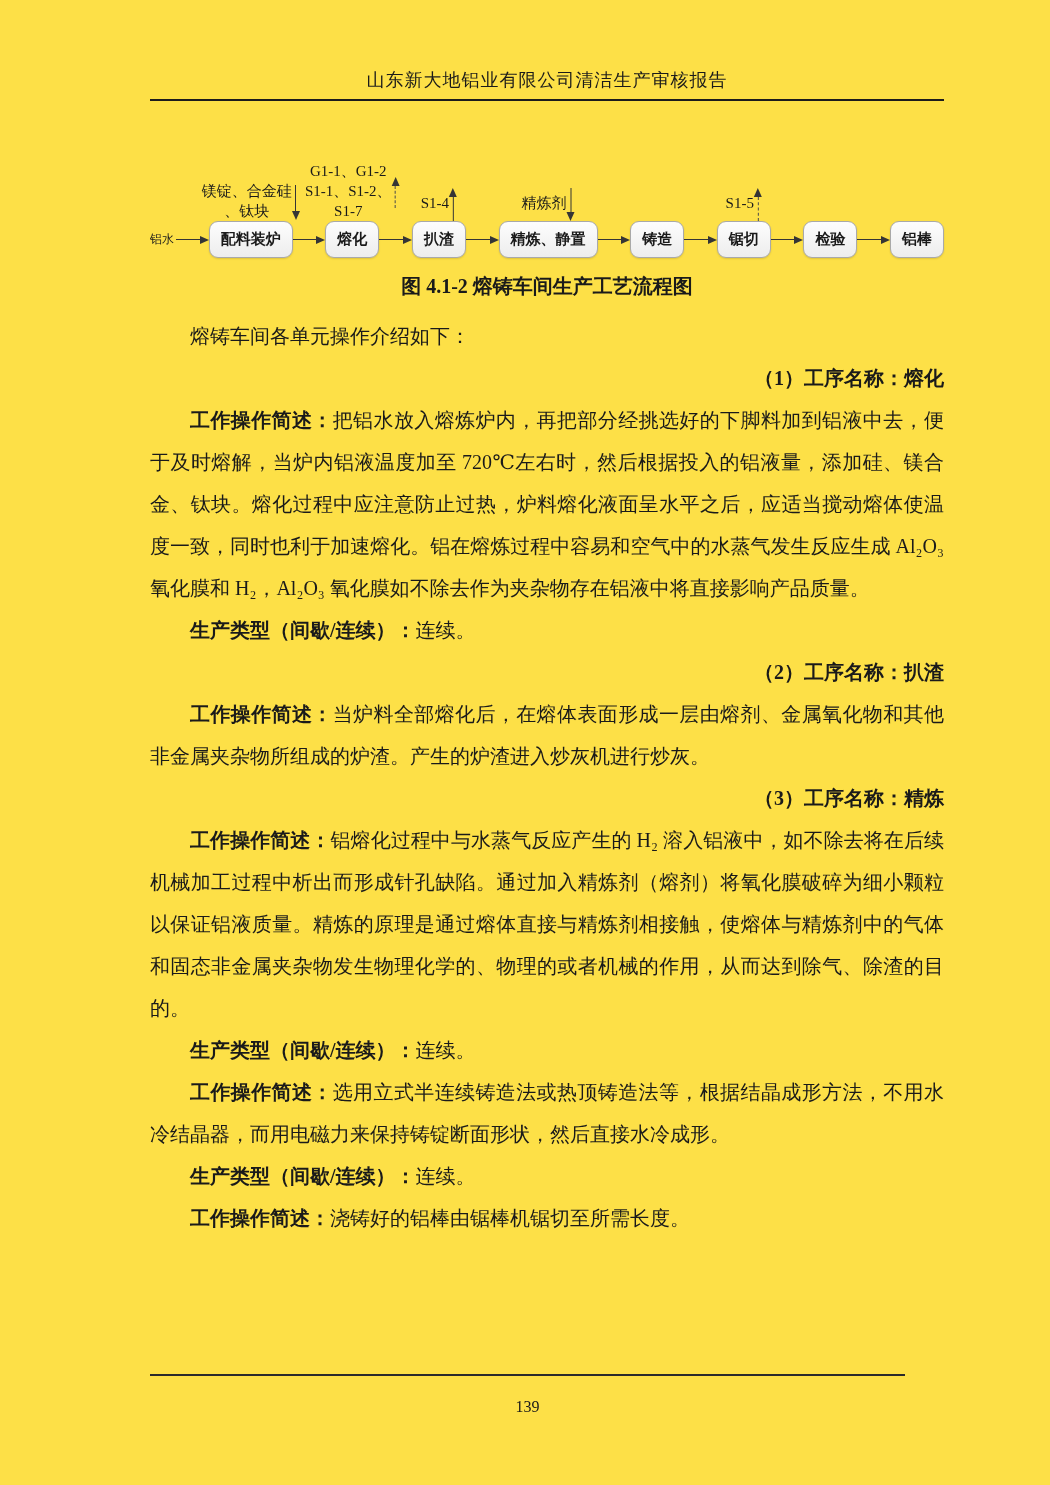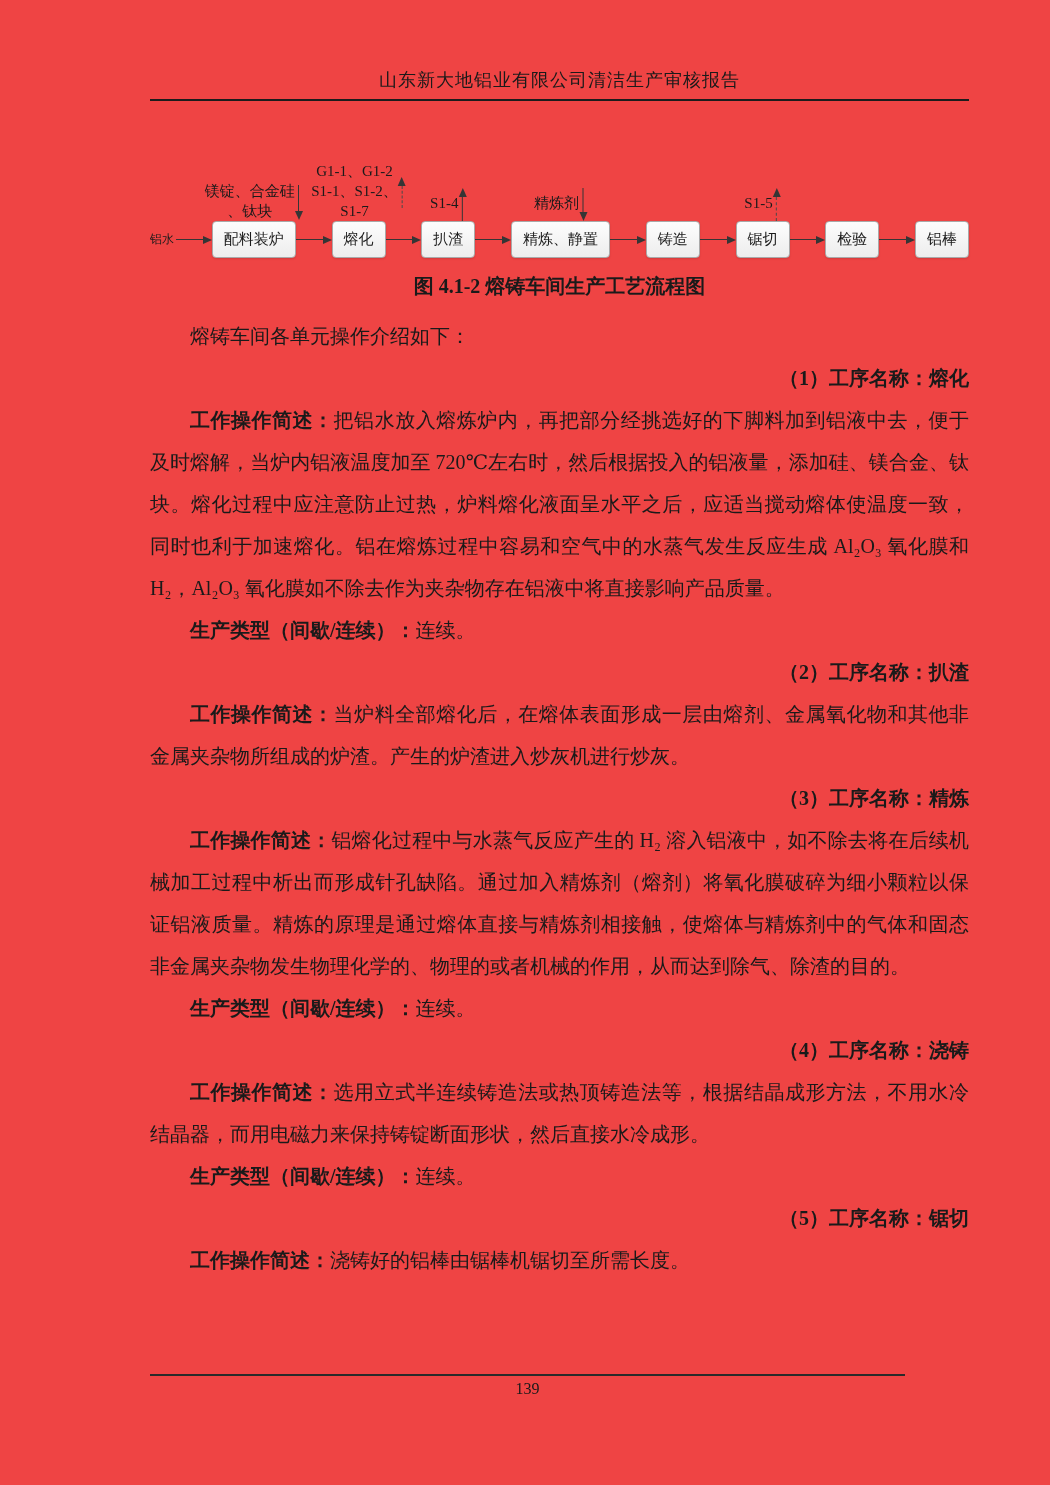--- a/index.html
+++ b/index.html
@@ -1,26 +1,26 @@
 <!DOCTYPE html>
 <html lang="zh"><head>
 <meta charset="utf-8">
 <style>
   html,body { margin:0; padding:0; background:#888; }
   .page {
     position: relative;
     width: 1050px;
     height: 1485px;
     margin: 0 auto;
-    background: #ef4444;
+    background: #fde047;
     font-family: "Liberation Serif", "DejaVu Serif", serif;
     color: #1a1a1a;
     overflow: hidden;
     box-sizing: border-box;
-    padding: 68px 81px 0 150px;
+    padding: 68px 106px 0 150px;
   }
   
   .header-title {
     text-align: center;
     font-size: 18px;
     line-height: 24px;
     letter-spacing: 1px;
   }
   .header-rule {
     margin-top: 7px;
@@ -51,27 +51,28 @@
   .hhead {
     width: 0; height: 0;
     border-top: 4px solid transparent;
     border-bottom: 4px solid transparent;
     border-left: 9px solid #353535;
   }
   .station { position: relative; flex: 0 0 auto; }
   .fbox {
     background: linear-gradient(180deg, #fdfdfd 0%, #ededed 100%);
     border: 1px solid #a9a9a9;
-    border-radius: 4px;
+    border-radius: 9px;
     box-shadow: 0 1px 2px rgba(0,0,0,0.13);
     font-size: 15px;
     line-height: 15px;
     padding: 10px 11px;
     text-align: left;
     white-space: nowrap;
+    font-weight: bold;
   }
   .ann {
     position: absolute;
     bottom: 100%;
     left: 50%;
     transform: translateX(-50%);
     display: flex;
     flex-direction: row;
     align-items: center;
   }
@@ -126,21 +127,21 @@
   .footer {
     position: absolute;
     left: 150px;
     right: 145px;
     top: 1374px;
     border-top: 2px solid #2a2a2a;
     text-align: center;
   }
   .page-num {
     display: inline-block;
-    margin-top: 3px;
+    margin-top: 21px;
     font-size: 16px;
     line-height: 20px;
   }
 </style>
 </head>
 <body>
 
 <div class="page">
 
   <div class="header-title">山东新大地铝业有限公司清洁生产审核报告</div>
@@ -278,25 +279,23 @@
     <p><span class="b">工作操作简述：</span><span>把铝水放入熔炼炉内，再把部分经挑选好的下脚料加到铝液中去，便于及时熔解，当炉内铝液温度加至 720℃左右时，然后根据投入的铝液量，添加硅、镁合金、钛块。熔化过程中应注意防止过热，炉料熔化液面呈水平之后，应适当搅动熔体使温度一致，同时也利于加速熔化。铝在熔炼过程中容易和空气中的水蒸气发生反应生成 Al₂O₃ 氧化膜和 H₂，Al₂O₃ 氧化膜如不除去作为夹杂物存在铝液中将直接影响产品质量。</span></p>
     <p><span class="b">生产类型（间歇/连续）：</span><span>连续。</span></p>
 
     <p class="hd">（2）工序名称：扒渣</p>
     <p><span class="b">工作操作简述：</span><span>当炉料全部熔化后，在熔体表面形成一层由熔剂、金属氧化物和其他非金属夹杂物所组成的炉渣。产生的炉渣进入炒灰机进行炒灰。</span></p>
 
     <p class="hd">（3）工序名称：精炼</p>
     <p><span class="b">工作操作简述：</span><span>铝熔化过程中与水蒸气反应产生的 H₂ 溶入铝液中，如不除去将在后续机械加工过程中析出而形成针孔缺陷。通过加入精炼剂（熔剂）将氧化膜破碎为细小颗粒以保证铝液质量。精炼的原理是通过熔体直接与精炼剂相接触，使熔体与精炼剂中的气体和固态非金属夹杂物发生物理化学的、物理的或者机械的作用，从而达到除气、除渣的目的。</span></p>
     <p><span class="b">生产类型（间歇/连续）：</span><span>连续。</span></p>
 
-    <p class="hd">（4）工序名称：浇铸</p>
     <p><span class="b">工作操作简述：</span><span>选用立式半连续铸造法或热顶铸造法等，根据结晶成形方法，不用水冷结晶器，而用电磁力来保持铸锭断面形状，然后直接水冷成形。</span></p>
     <p><span class="b">生产类型（间歇/连续）：</span><span>连续。</span></p>
 
-    <p class="hd">（5）工序名称：锯切</p>
     <p><span class="b">工作操作简述：</span><span>浇铸好的铝棒由锯棒机锯切至所需长度。</span></p>
 
   </div>
 
   <div class="footer">
     <span class="page-num">139</span>
   </div>
 
 </div>
 

